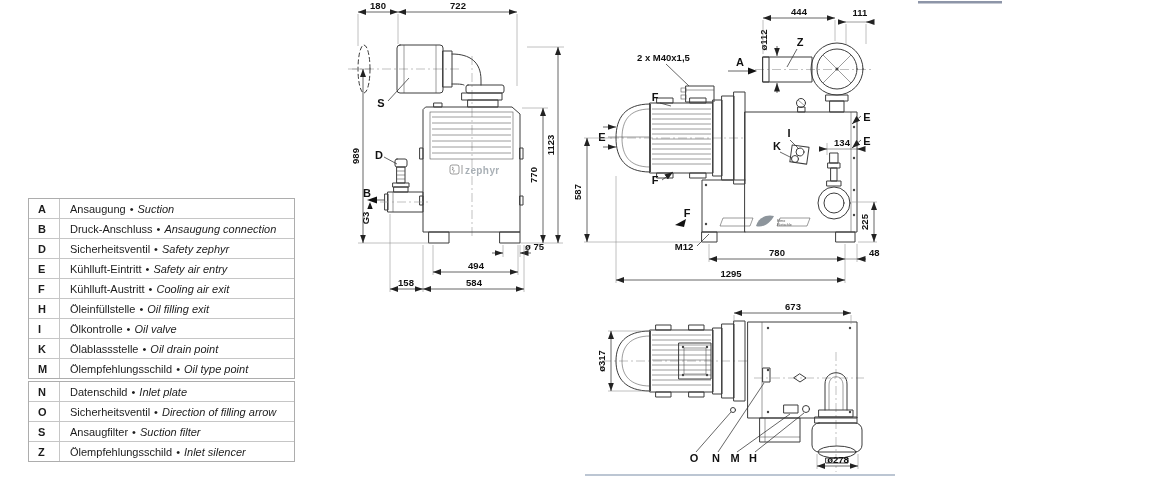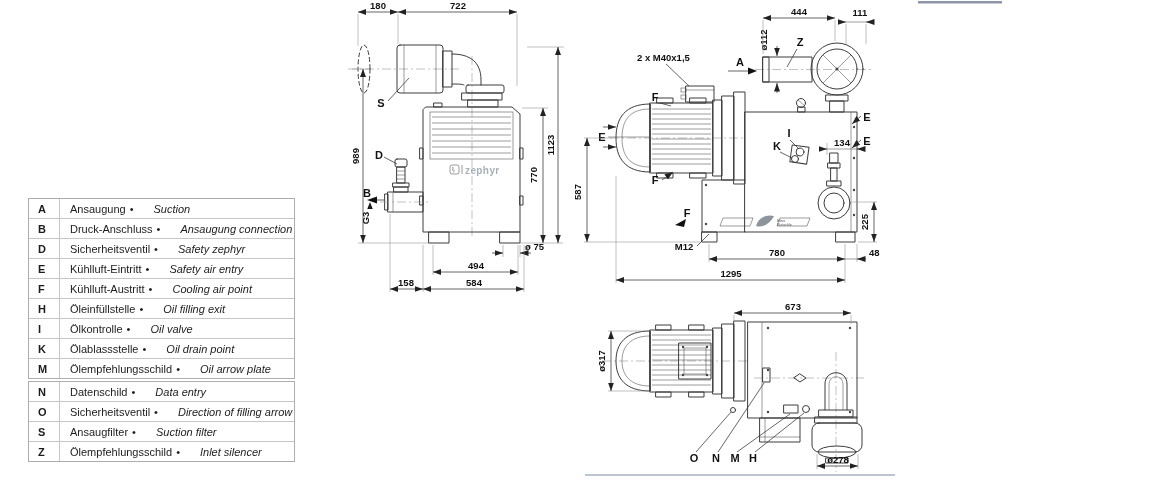--- a/index.html
+++ b/index.html
@@ -8,21 +8,21 @@
   
   .legend{position:absolute;left:28px;width:267px;border:1px solid #adadad;background:#fff;box-sizing:border-box;}
   #legend1{top:198px;}
   #legend2{top:381px;}
   .lrow{display:flex;height:19px;border-top:1px solid #c6c6c6;align-items:stretch;
         font-size:11px;color:#1c1c1c;}
   .lrow:first-child{border-top:none;}
   .lkey{width:31px;min-width:31px;padding-left:9px;font-weight:bold;border-right:1px solid #c6c6c6;
         display:flex;align-items:center;box-sizing:border-box;}
   .ltext{display:flex;align-items:center;padding-left:10px;white-space:nowrap;}
-  .en{font-style:italic;margin-left:16px;}
+  .en{font-style:italic;}
   .bullet{margin:0 4px;}
   
   svg{position:absolute;left:0;top:0;}
   .ln{stroke:#3c3c3c;stroke-width:1;fill:none;stroke-linejoin:round;stroke-linecap:round;}
   .lnthin{stroke:#4a4a4a;stroke-width:.55;fill:none;}
   .dim{stroke:#333;stroke-width:.75;fill:none;}
   .ext{stroke:#8c8c8c;stroke-width:.55;fill:none;}
   .cl{stroke:#999;stroke-width:.6;fill:none;stroke-dasharray:9 3 2 3;}
   .dimtxt{font-family:"Liberation Sans",sans-serif;font-size:9.5px;font-weight:600;fill:#111;text-anchor:middle;}
   .start{text-anchor:start;}
@@ -68,21 +68,21 @@
           <span class="de">Kühlluft-Eintritt</span>
           <span class="bullet">•</span>
           <span class="en">Safety air entry</span>
         </div>
       </div>
     <div class="lrow">
         <div class="lkey">F</div>
         <div class="ltext">
           <span class="de">Kühlluft-Austritt</span>
           <span class="bullet">•</span>
-          <span class="en">Cooling air point</span>
+          <span class="en">Cooling air exit</span>
         </div>
       </div>
     <div class="lrow">
         <div class="lkey">H</div>
         <div class="ltext">
           <span class="de">Öleinfüllstelle</span>
           <span class="bullet">•</span>
           <span class="en">Oil filling exit</span>
         </div>
       </div>
@@ -100,32 +100,32 @@
           <span class="de">Ölablassstelle</span>
           <span class="bullet">•</span>
           <span class="en">Oil drain point</span>
         </div>
       </div>
     <div class="lrow">
         <div class="lkey">M</div>
         <div class="ltext">
           <span class="de">Ölempfehlungsschild</span>
           <span class="bullet">•</span>
-          <span class="en">Oil arrow plate</span>
+          <span class="en">Oil type point</span>
         </div>
       </div>
   </div>
 
   <div class="legend" id="legend2">
     <div class="lrow">
         <div class="lkey">N</div>
         <div class="ltext">
           <span class="de">Datenschild</span>
           <span class="bullet">•</span>
-          <span class="en">Data entry</span>
+          <span class="en">Inlet plate</span>
         </div>
       </div>
     <div class="lrow">
         <div class="lkey">O</div>
         <div class="ltext">
           <span class="de">Sicherheitsventil</span>
           <span class="bullet">•</span>
           <span class="en">Direction of filling arrow</span>
         </div>
       </div>

